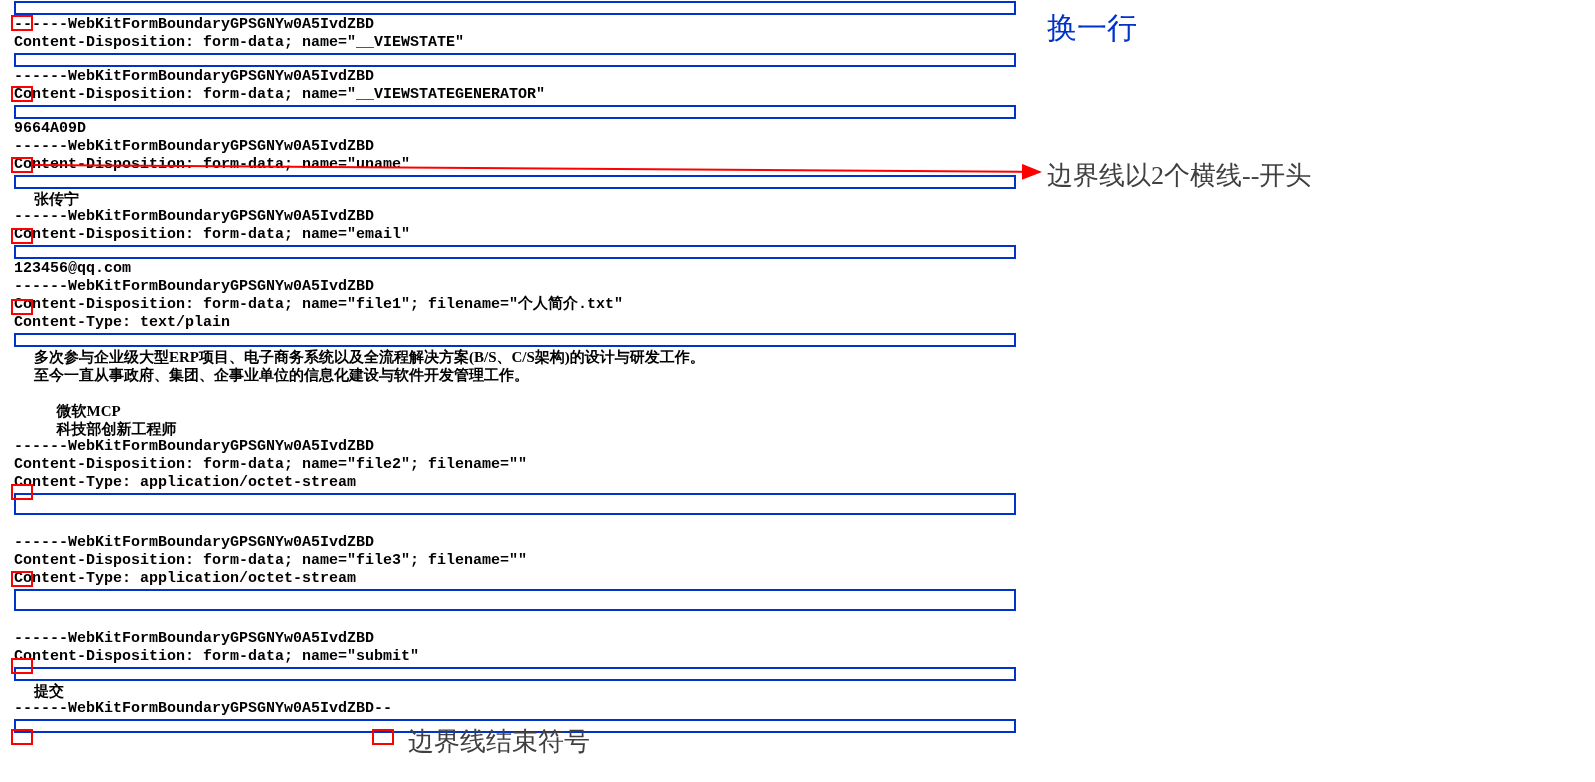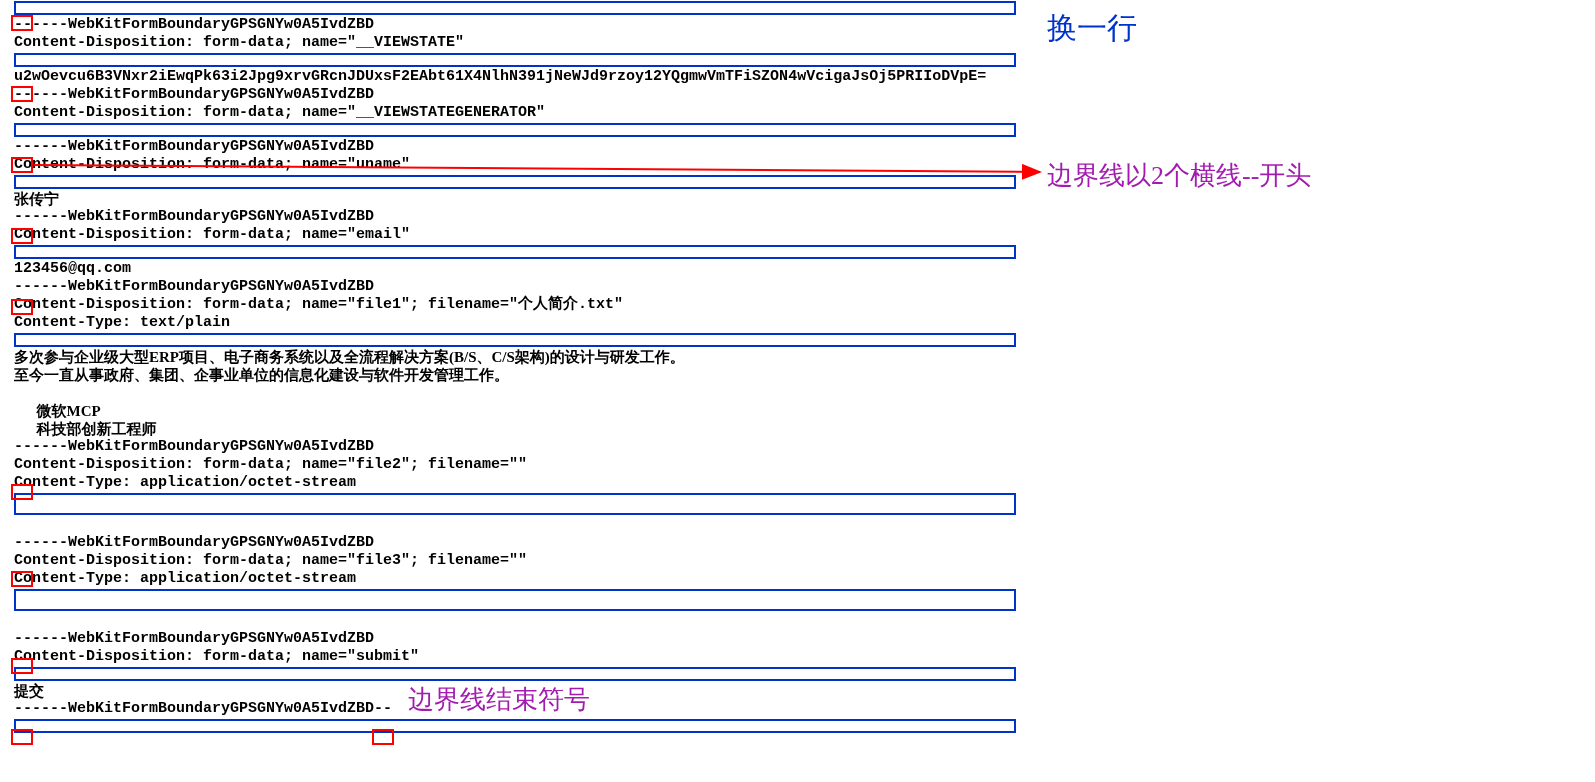--- a/index.html
+++ b/index.html
@@ -19,20 +19,21 @@
   .line {
     white-space: pre;
     font-weight: bold;
     margin: 0;
     height: 18px;
     font-family: "Courier New", Consolas, monospace;
   }
   .bold-cn {
     font-family: SimSun, "宋体", serif;
     font-weight: bold;
+    margin-left: 20px;
   }
   .blue-box {
     border: 2px solid #0033cc;
     height: 14px;
     width: 1002px;
     margin: 1px 0;
     box-sizing: border-box;
   }
   .red-box {
     border: 2px solid #ff0000;
@@ -42,46 +43,46 @@
     box-sizing: border-box;
   }
   .anno {
     position: absolute;
     font-family: SimSun, "宋体", serif;
     font-size: 30px;
     color: #0033cc;
     font-weight: normal;
   }
   .anno-red {
-    color: #a21caf;
+    color: #404040;
     font-family: SimSun, "宋体", serif;
     font-size: 26px;
     position: absolute;
     font-weight: normal;
   }
   svg.arrow {
     position: absolute;
     overflow: visible;
   }
 </style>
 </head>
 <body>
 
 <div class="content">
 
   <div class="blue-box"></div>
 
   <div class="line">------WebKitFormBoundaryGPSGNYw0A5IvdZBD</div>
   <div class="line">Content-Disposition: form-data; name="__VIEWSTATE"</div>
   <div class="blue-box"></div>
-  <div class="line">u2wOevcu6B3VNxr2iEwqPk63i2Jpg9xrvGRcnJDUxsF2EAbt61X4NlhN391jNeWJd9rzoy12YQgmwVmTFiSZON4wVcigaJsOj5PRIIoDVpE=</div>
 
   <div class="line">------WebKitFormBoundaryGPSGNYw0A5IvdZBD</div>
   <div class="line">Content-Disposition: form-data; name="__VIEWSTATEGENERATOR"</div>
   <div class="blue-box"></div>
+  <div class="line">9664A09D</div>
 
   <div class="line">------WebKitFormBoundaryGPSGNYw0A5IvdZBD</div>
   <div class="line">Content-Disposition: form-data; name="uname"</div>
   <div class="blue-box"></div>
   <div class="line bold-cn">张传宁</div>
 
   <div class="line">------WebKitFormBoundaryGPSGNYw0A5IvdZBD</div>
   <div class="line">Content-Disposition: form-data; name="email"</div>
   <div class="blue-box"></div>
   <div class="line">123456@qq.com</div>
@@ -127,21 +128,21 @@
 <div class="red-box" style="top:571px; left:11px;"></div>
 <div class="red-box" style="top:658px; left:11px;"></div>
 <div class="red-box" style="top:729px; left:11px;"></div>
 
 <div class="red-box" style="top:729px; left:372px;"></div>
 
 <div class="anno" style="top:8px; left:1047px;">换一行</div>
 
 <div class="anno-red" style="top:158px; left:1047px;">边界线以2个横线--开头</div>
 
-<div class="anno-red" style="top:682px; left:408px;">边界线结束符号</div>
+<div class="anno-red" style="top:724px; left:408px;">边界线结束符号</div>
 
 <svg class="arrow" style="top:0; left:0;" width="1595" height="782">
   <defs>
     <marker id="arrowhead" markerWidth="10" markerHeight="8" refX="9" refY="4" orient="auto">
       <polygon points="0 0, 10 4, 0 8" fill="#ff0000"></polygon>
     </marker>
   </defs>
   <line x1="34" y1="165" x2="1040" y2="172" stroke="#ff0000" stroke-width="2" marker-end="url(#arrowhead)"></line>
 </svg>
 

